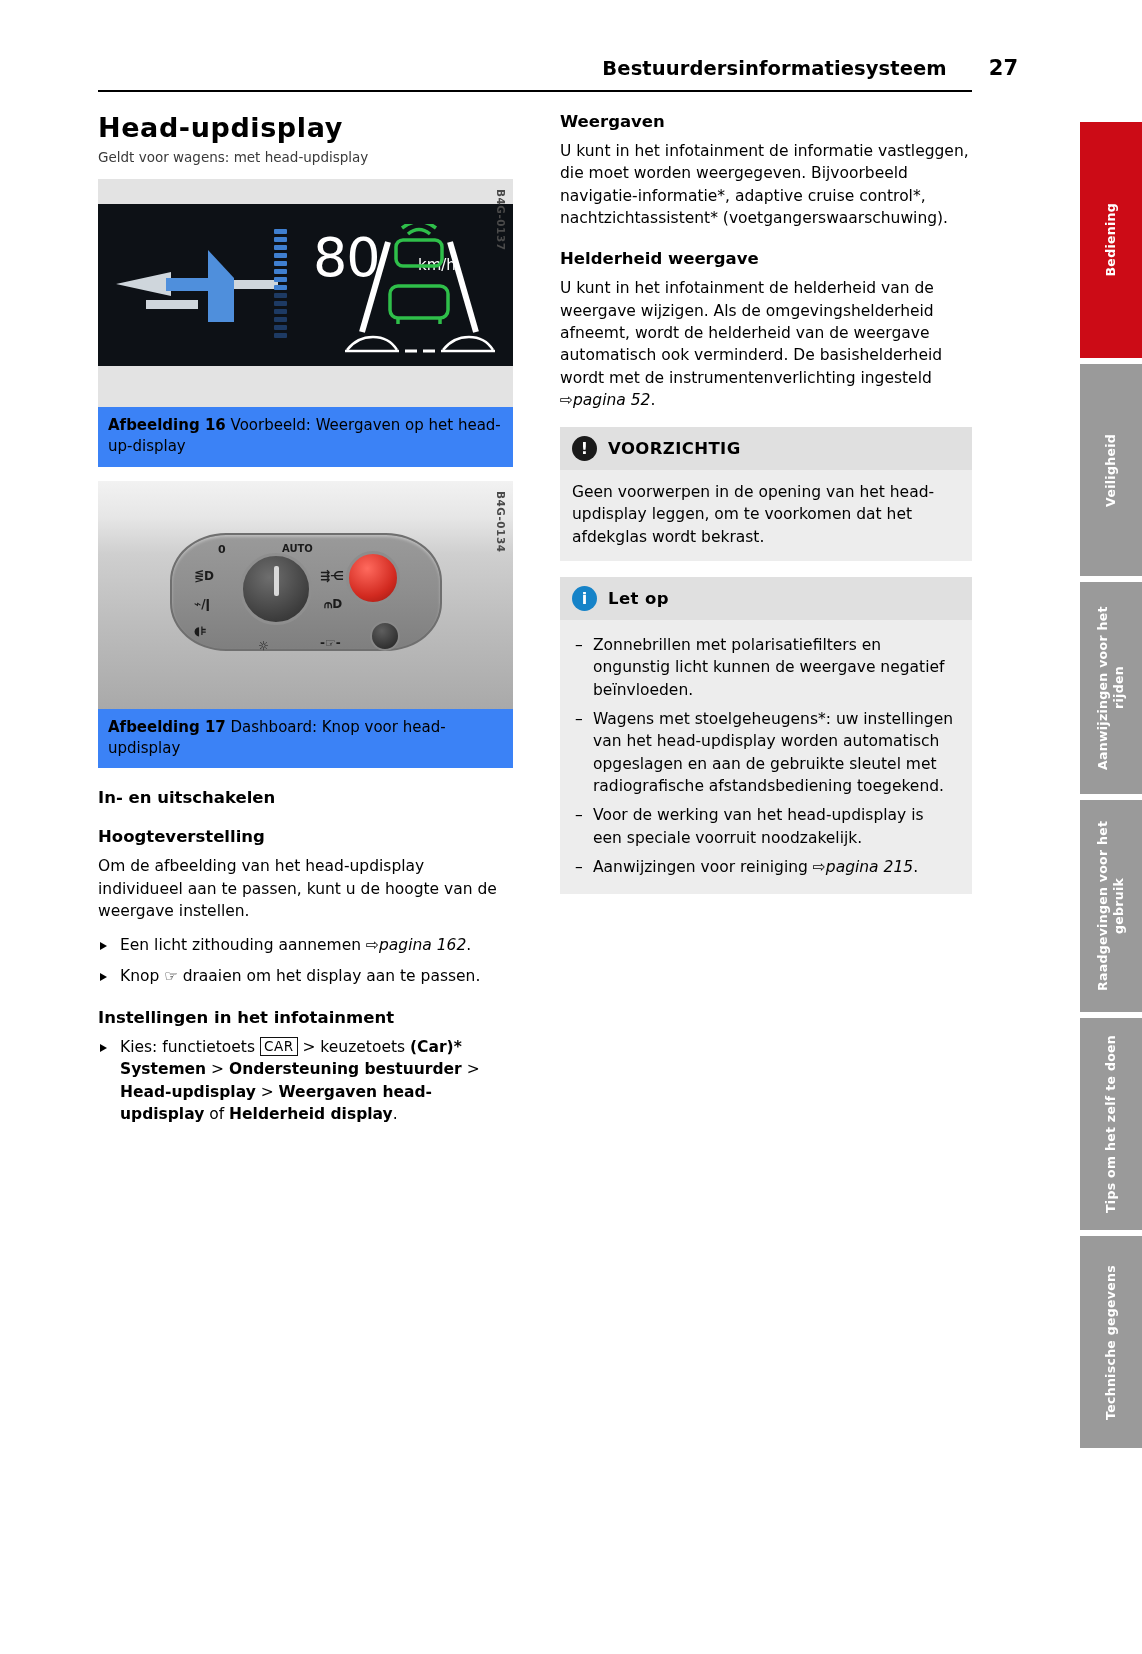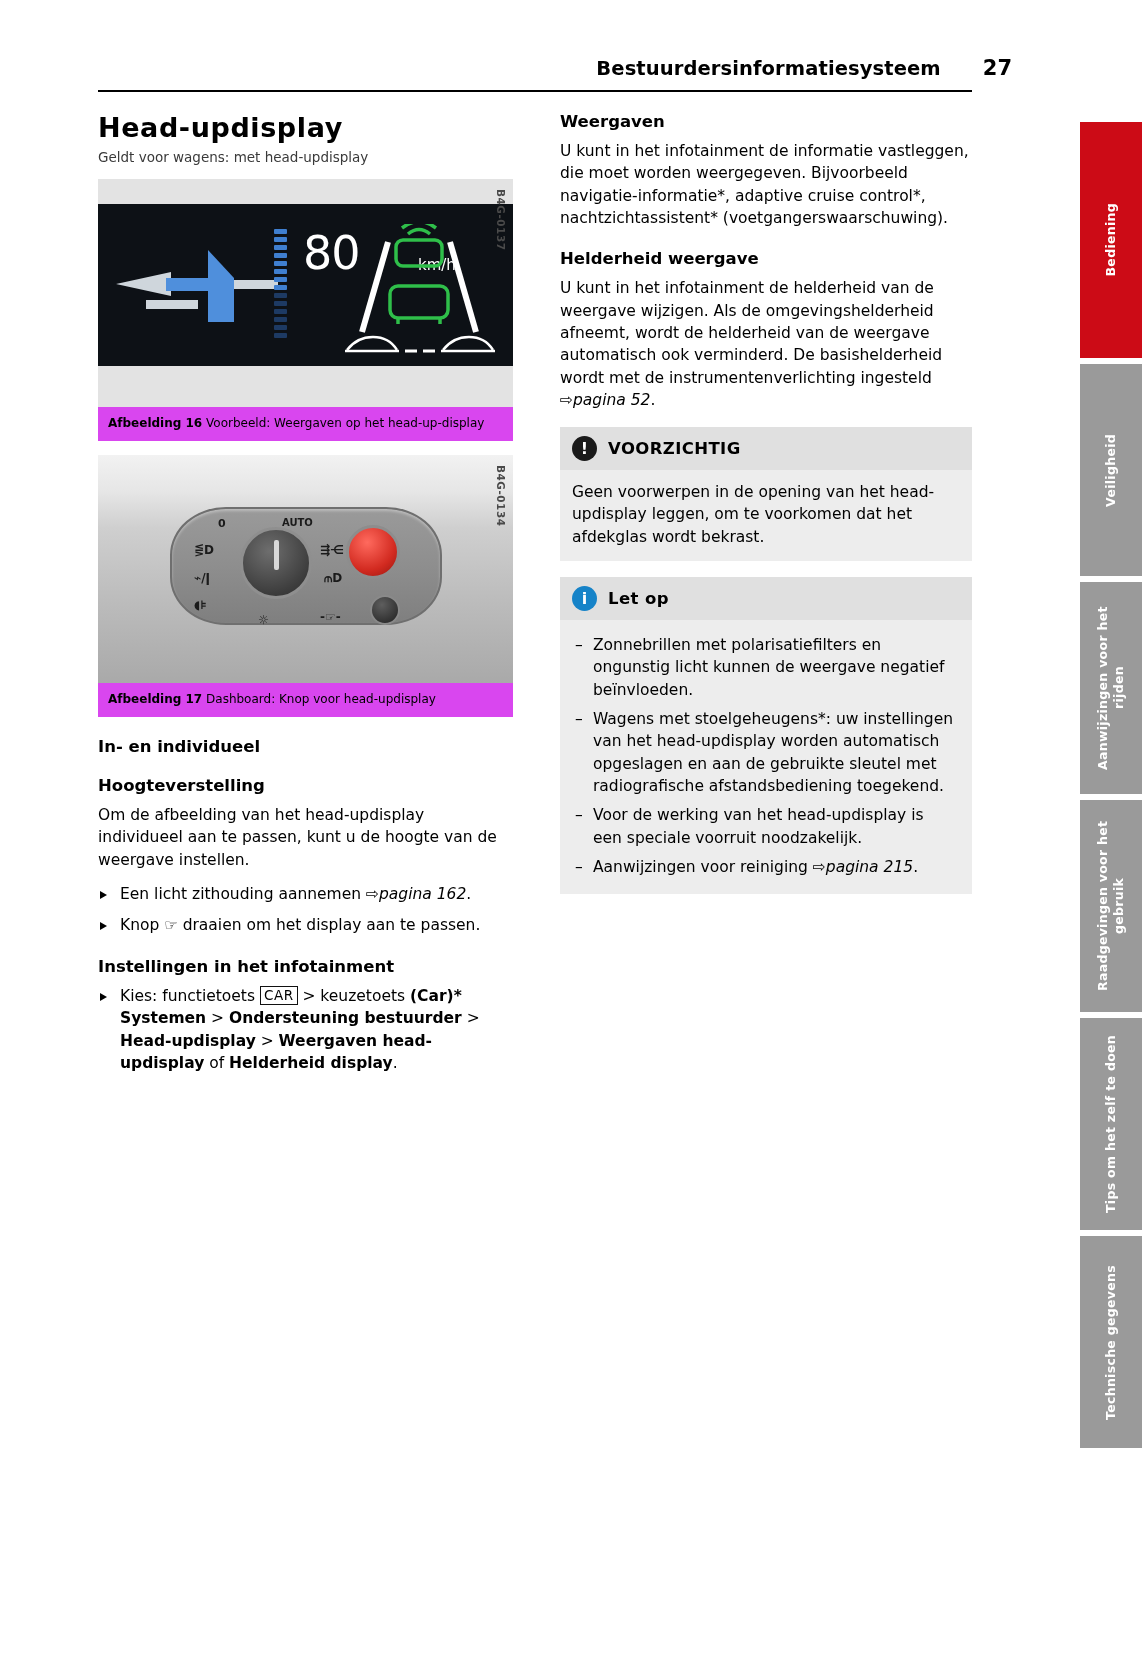--- a/index.html
+++ b/index.html
@@ -16,21 +16,21 @@
   .page {
     position: absolute;
     left: 0; top: 0;
     width: 1142px; height: 1654px;
     background: #fff;
   }
 
   
   .header {
     position: absolute;
-    left: 92px; top: 56px; width: 920px;
+    left: 98px; top: 56px; width: 920px;
     display: flex; align-items: baseline; justify-content: flex-end;
     gap: 42px;
   }
   .header-title {
     font-size: 19.5px; font-weight: bold; letter-spacing: .1px;
   }
   .header-page {
     font-size: 21px; font-weight: bold;
   }
   .header-rule {
@@ -105,35 +105,35 @@
     width: 415px; height: 228px;
     background: #e3e3e3;
     overflow: hidden;
   }
   .fig-code {
     position: absolute; right: 6px; top: 10px;
     font-size: 10.5px; font-weight: bold; color: #4a4a4a;
     writing-mode: vertical-rl; letter-spacing: .5px;
   }
   .fig-caption {
-    background: #d946ef;
-    font-size: 12px; line-height: 1.42;
+    background: #3b82f6;
+    font-size: 15px; line-height: 1.42;
     padding: 8px 10px 9px 10px;
   }
   .fig-caption .lbl { font-weight: bold; }
 
   
   .hud {
     position: absolute; left: 0; top: 25px;
     width: 415px; height: 162px;
     background: #0d1116;
   }
   .hud .speed {
-    position: absolute; left: 205px; top: 22px;
-    color: #fff; font-size: 46px; font-weight: normal; letter-spacing: -1px;
+    position: absolute; left: 215px; top: 22px;
+    color: #fff; font-size: 54px; font-weight: normal; letter-spacing: -1px;
   }
   .hud .unit {
     position: absolute; left: 320px; top: 52px;
     color: #fff; font-size: 15px;
   }
   .arrow-road {
     position: absolute; left: 18px; top: 40px;
     width: 165px; height: 85px;
   }
   .bars {
@@ -351,21 +351,21 @@
         </div>
         <div class="fig-code">B4G-0134</div>
       </div>
       <div class="fig-caption">
         <span class="lbl">Afbeelding 17</span>
         <span>Dashboard: Knop voor head-updisplay</span>
       </div>
     </div>
 
 
-    <h2 class="sec">In- en individueel</h2>
+    <h2 class="sec">In- en uitschakelen</h2>
 
     <h2 class="sec">Hoogteverstelling</h2>
     <p class="body">Om de afbeelding van het head-updisplay individueel aan te passen, kunt u de hoogte van de weergave instellen.</p>
     <ul class="bullets">
       <li>
         <span>Een licht zithouding aannemen</span>
         <span>⇨</span><span class="ital">pagina 162</span>.
       </li>
       <li>
         <span>Knop</span>

